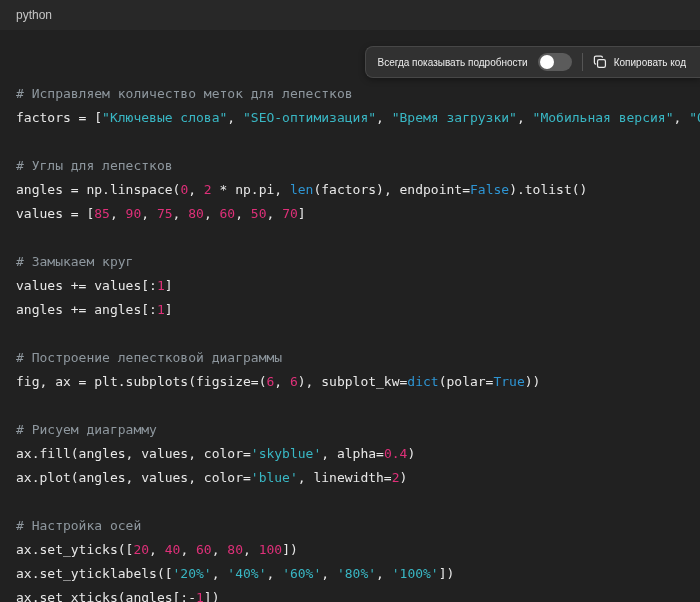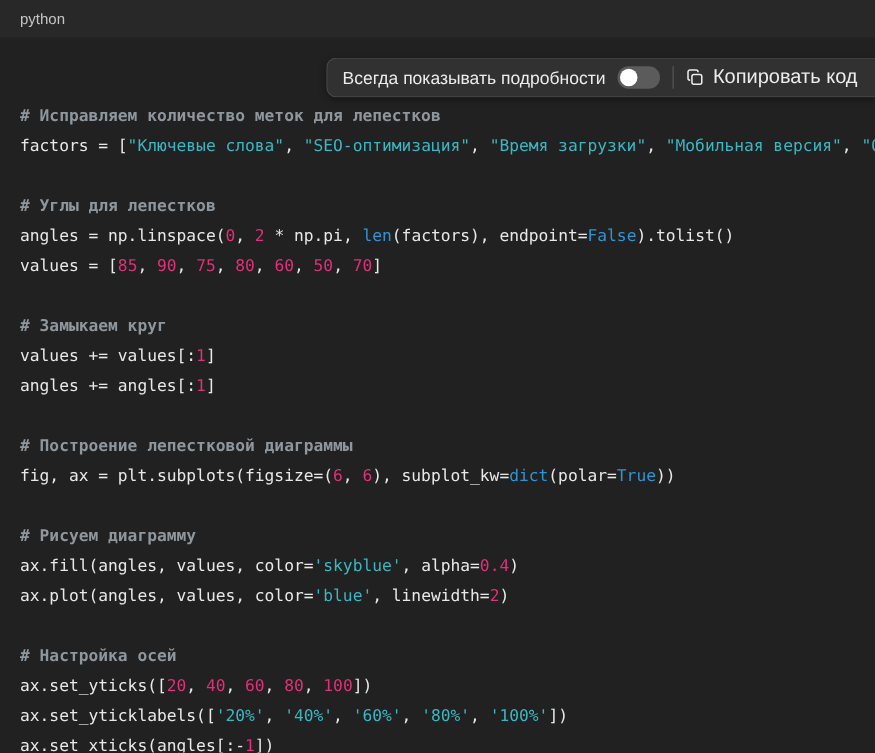--- a/index.html
+++ b/index.html
@@ -35,21 +35,21 @@
     white-space: pre;
   }
   pre#code {
     margin: 0;
     font-family: "DejaVu Sans Mono", monospace;
     font-size: 13px;
     line-height: 24px;
     color: var(--plain, #e8e8e8);
   }
   .line { height: 24px; white-space: pre; }
-  .tok-comment { color: var(--comment, #8e979e); font-weight: bold; }
+  .tok-comment { color: var(--comment, #8e979e); }
   .tok-string  { color: var(--string, #39b7c4); }
   .tok-number  { color: var(--number, #df3079); }
   .tok-keyword { color: var(--keyword, #2e95d3); text-align: right; }
   
   .toolbar {
     position: absolute;
     top: 46px;
     right: 0;
     height: 32px;
     display: flex;
@@ -58,21 +58,21 @@
     border: 1px solid #474747;
     border-right: none;
     border-radius: 8px 0 0 8px;
     padding: 0 14px 0 12px;
     box-sizing: border-box;
     box-shadow: 0 2px 6px rgba(0,0,0,0.35);
     gap: 10px;
   }
   .tooltip-label {
     color: #ececec;
-    font-size: 14px;
+    font-size: 10px;
     white-space: nowrap;
   }
   .toggle {
     position: relative;
     width: 34px;
     height: 18px;
     background: #5b5b5b;
     border-radius: 9px;
     display: inline-block;
     cursor: pointer;
@@ -93,21 +93,21 @@
     background: #555555;
     flex: 0 0 auto;
   }
   .copy-btn {
     display: flex;
     align-items: center;
     gap: 7px;
     background: transparent;
     border: none;
     color: #ececec;
-    font-size: 16px;
+    font-size: 10px;
     font-family: "Liberation Sans", sans-serif;
     cursor: pointer;
     padding: 0;
     white-space: nowrap;
   }
   .copy-icon { display: block; }
 </style>
 </head>
 <body>
 

